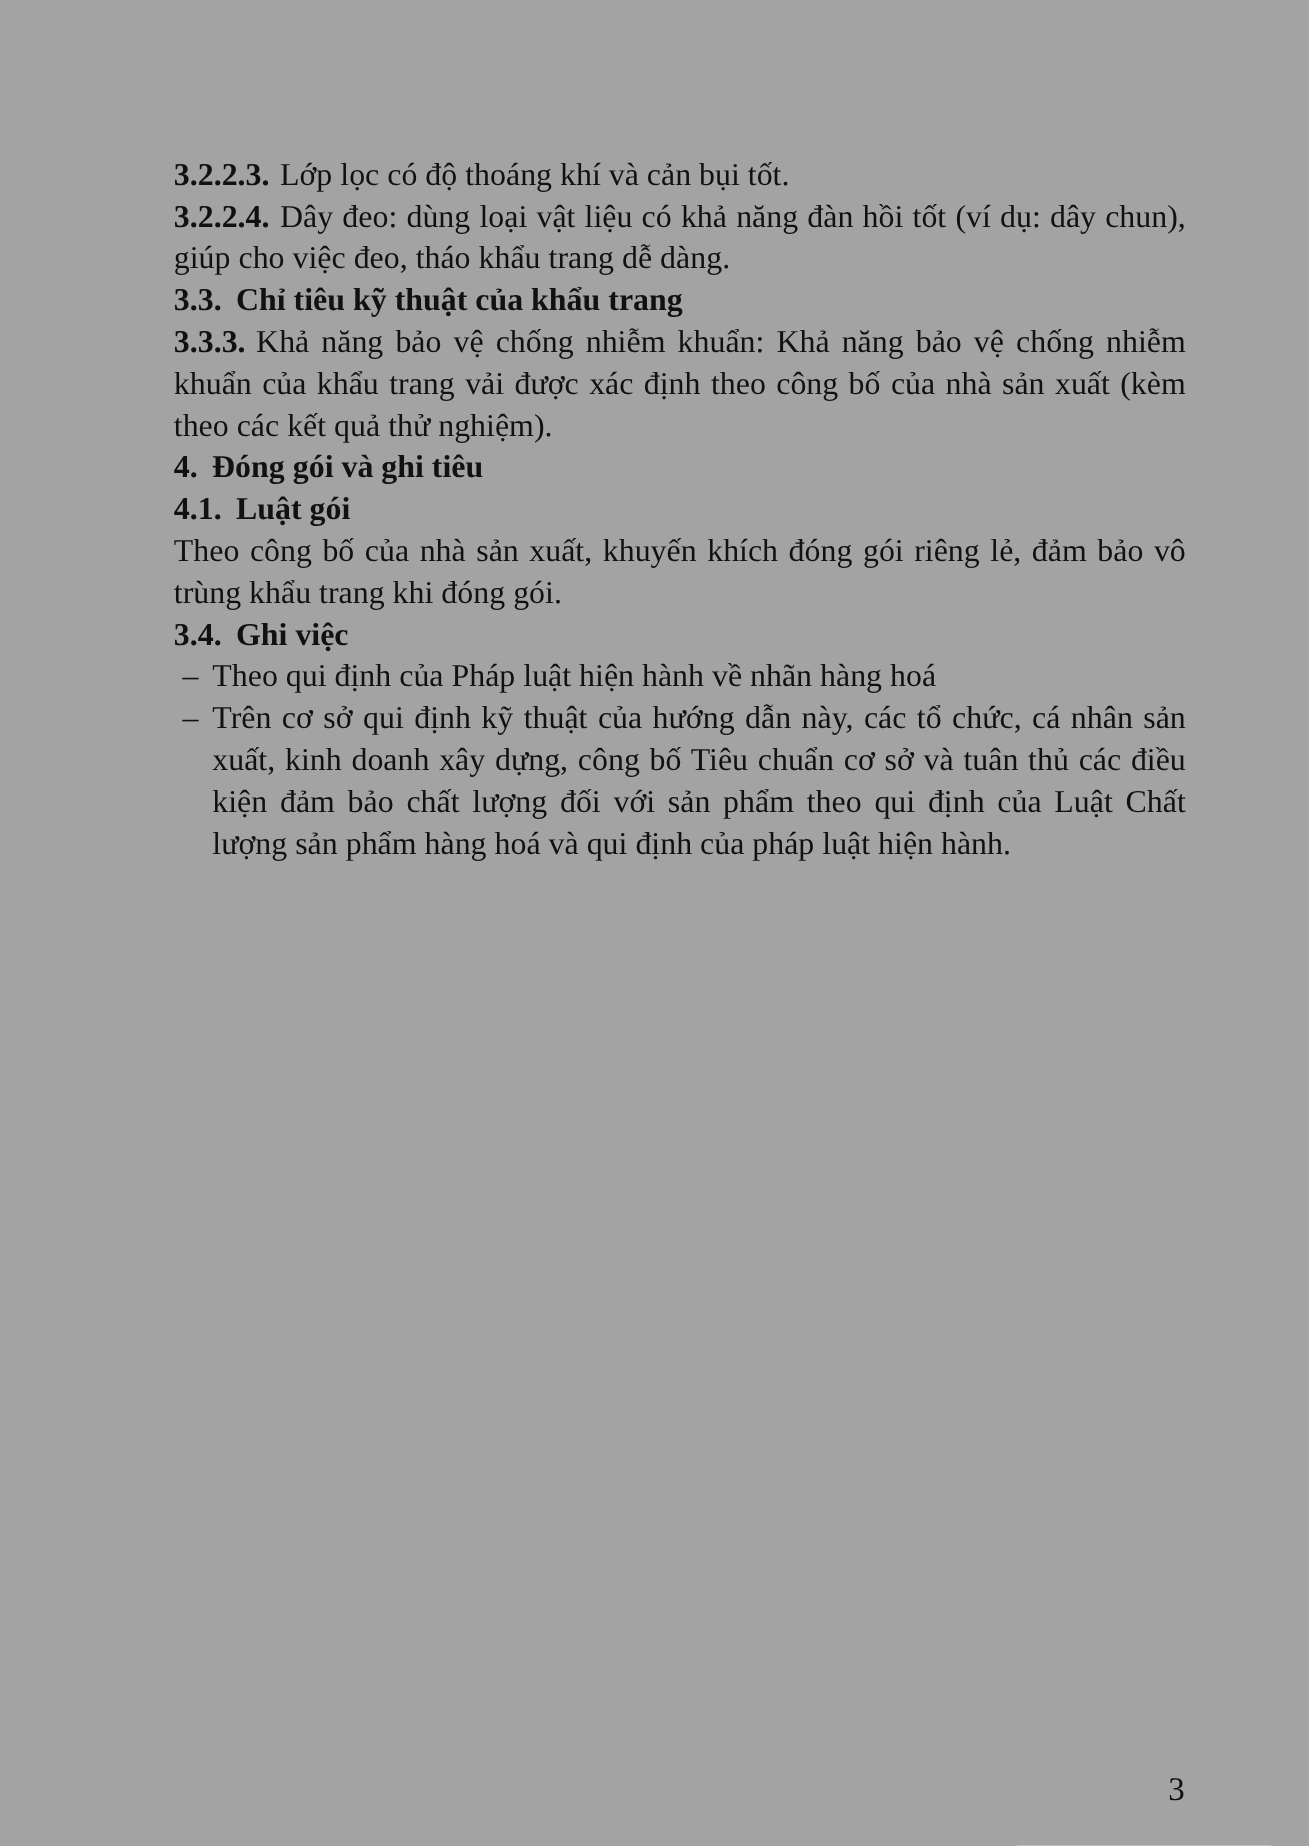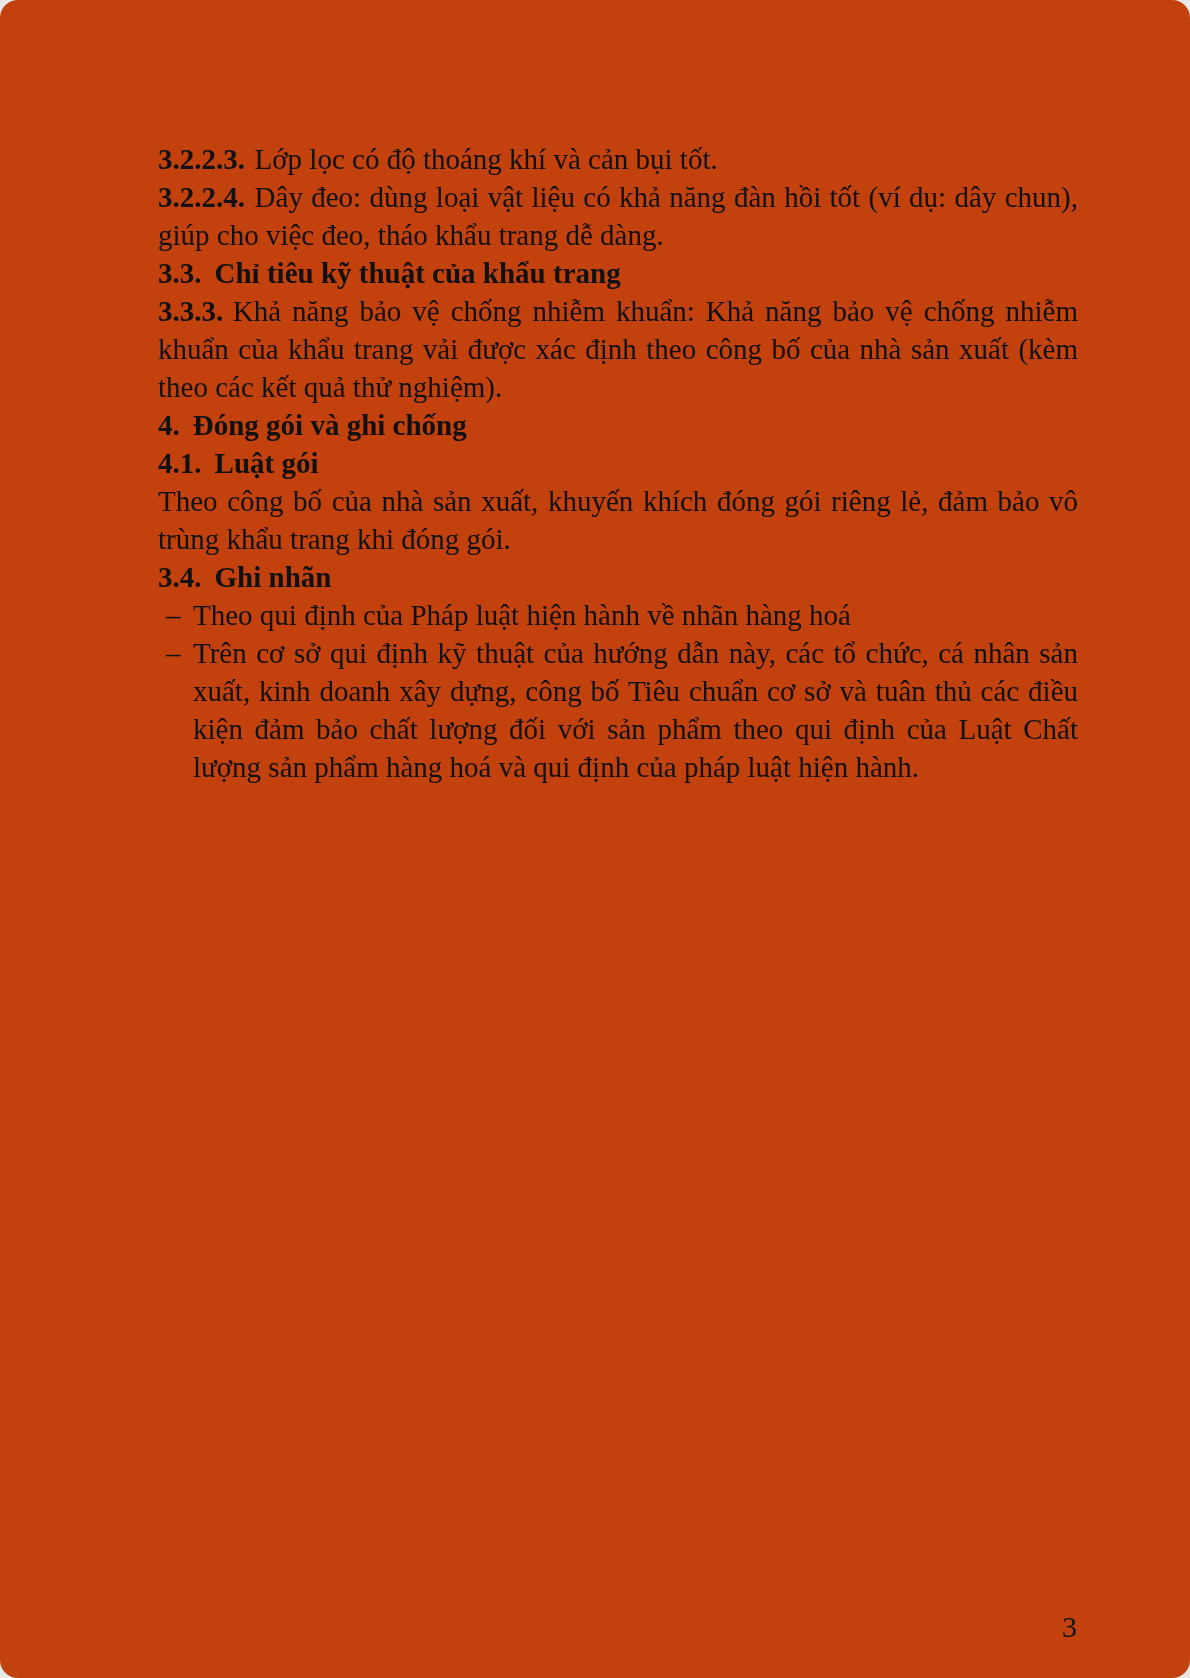--- a/index.html
+++ b/index.html
@@ -1,27 +1,26 @@
 <!DOCTYPE html>
 <html lang="vi"><head>
 <meta charset="utf-8">
 <style>
   html,body{margin:0;padding:0;background:#e8e8e8;}
   .page{
     position:relative;
     width:1190px;
     height:1678px;
     margin:0 auto;
-    background:#c2410c;
+    background:#a3a3a3;
     color:#111;
     font-family:"Liberation Serif","DejaVu Serif",serif;
     font-size:29px;
     line-height:38px;
     overflow:hidden;
-    border-radius:18px;
   }
   .content{
     position:absolute;
     left:158px;
     top:140px;
     width:920px;
     text-align:justify;
   }
   .content p{margin:0;}
   .para{margin-top:7px;}
@@ -70,33 +69,33 @@
     </p>
 
 
 
     <p class="para">
       <span class="num">3.3.3.</span><span>Khả năng bảo vệ chống nhiễm khuẩn: Khả năng bảo vệ chống nhiễm khuẩn của khẩu trang vải được xác định theo công bố của nhà sản xuất (kèm theo các kết quả thử nghiệm).</span>
     </p>
 
 
     <p class="heading">
-      <span class="num">4.</span><span>Đóng gói và ghi chống</span>
+      <span class="num">4.</span><span>Đóng gói và ghi tiêu</span>
     </p>
 
     <p class="heading">
       <span class="num">4.1.</span><span>Luật gói</span>
     </p>
 
     <p class="para">
       <span class="num"></span><span>Theo công bố của nhà sản xuất, khuyến khích đóng gói riêng lẻ, đảm bảo vô trùng khẩu trang khi đóng gói.</span>
     </p>
 
     <p class="heading">
-      <span class="num">3.4.</span><span>Ghi nhãn</span>
+      <span class="num">3.4.</span><span>Ghi việc</span>
     </p>
 
     <p class="bullet">
       <span class="marker">–</span>
       <span class="btxt">Theo qui định của Pháp luật hiện hành về nhãn hàng hoá</span>
     </p>
 
     <p class="bullet">
       <span class="marker">–</span>
       <span class="btxt">Trên cơ sở qui định kỹ thuật của hướng dẫn này, các tổ chức, cá nhân sản xuất, kinh doanh xây dựng, công bố Tiêu chuẩn cơ sở và tuân thủ các điều kiện đảm bảo chất lượng đối với sản phẩm theo qui định của Luật Chất lượng sản phẩm hàng hoá và qui định của pháp luật hiện hành.</span>

